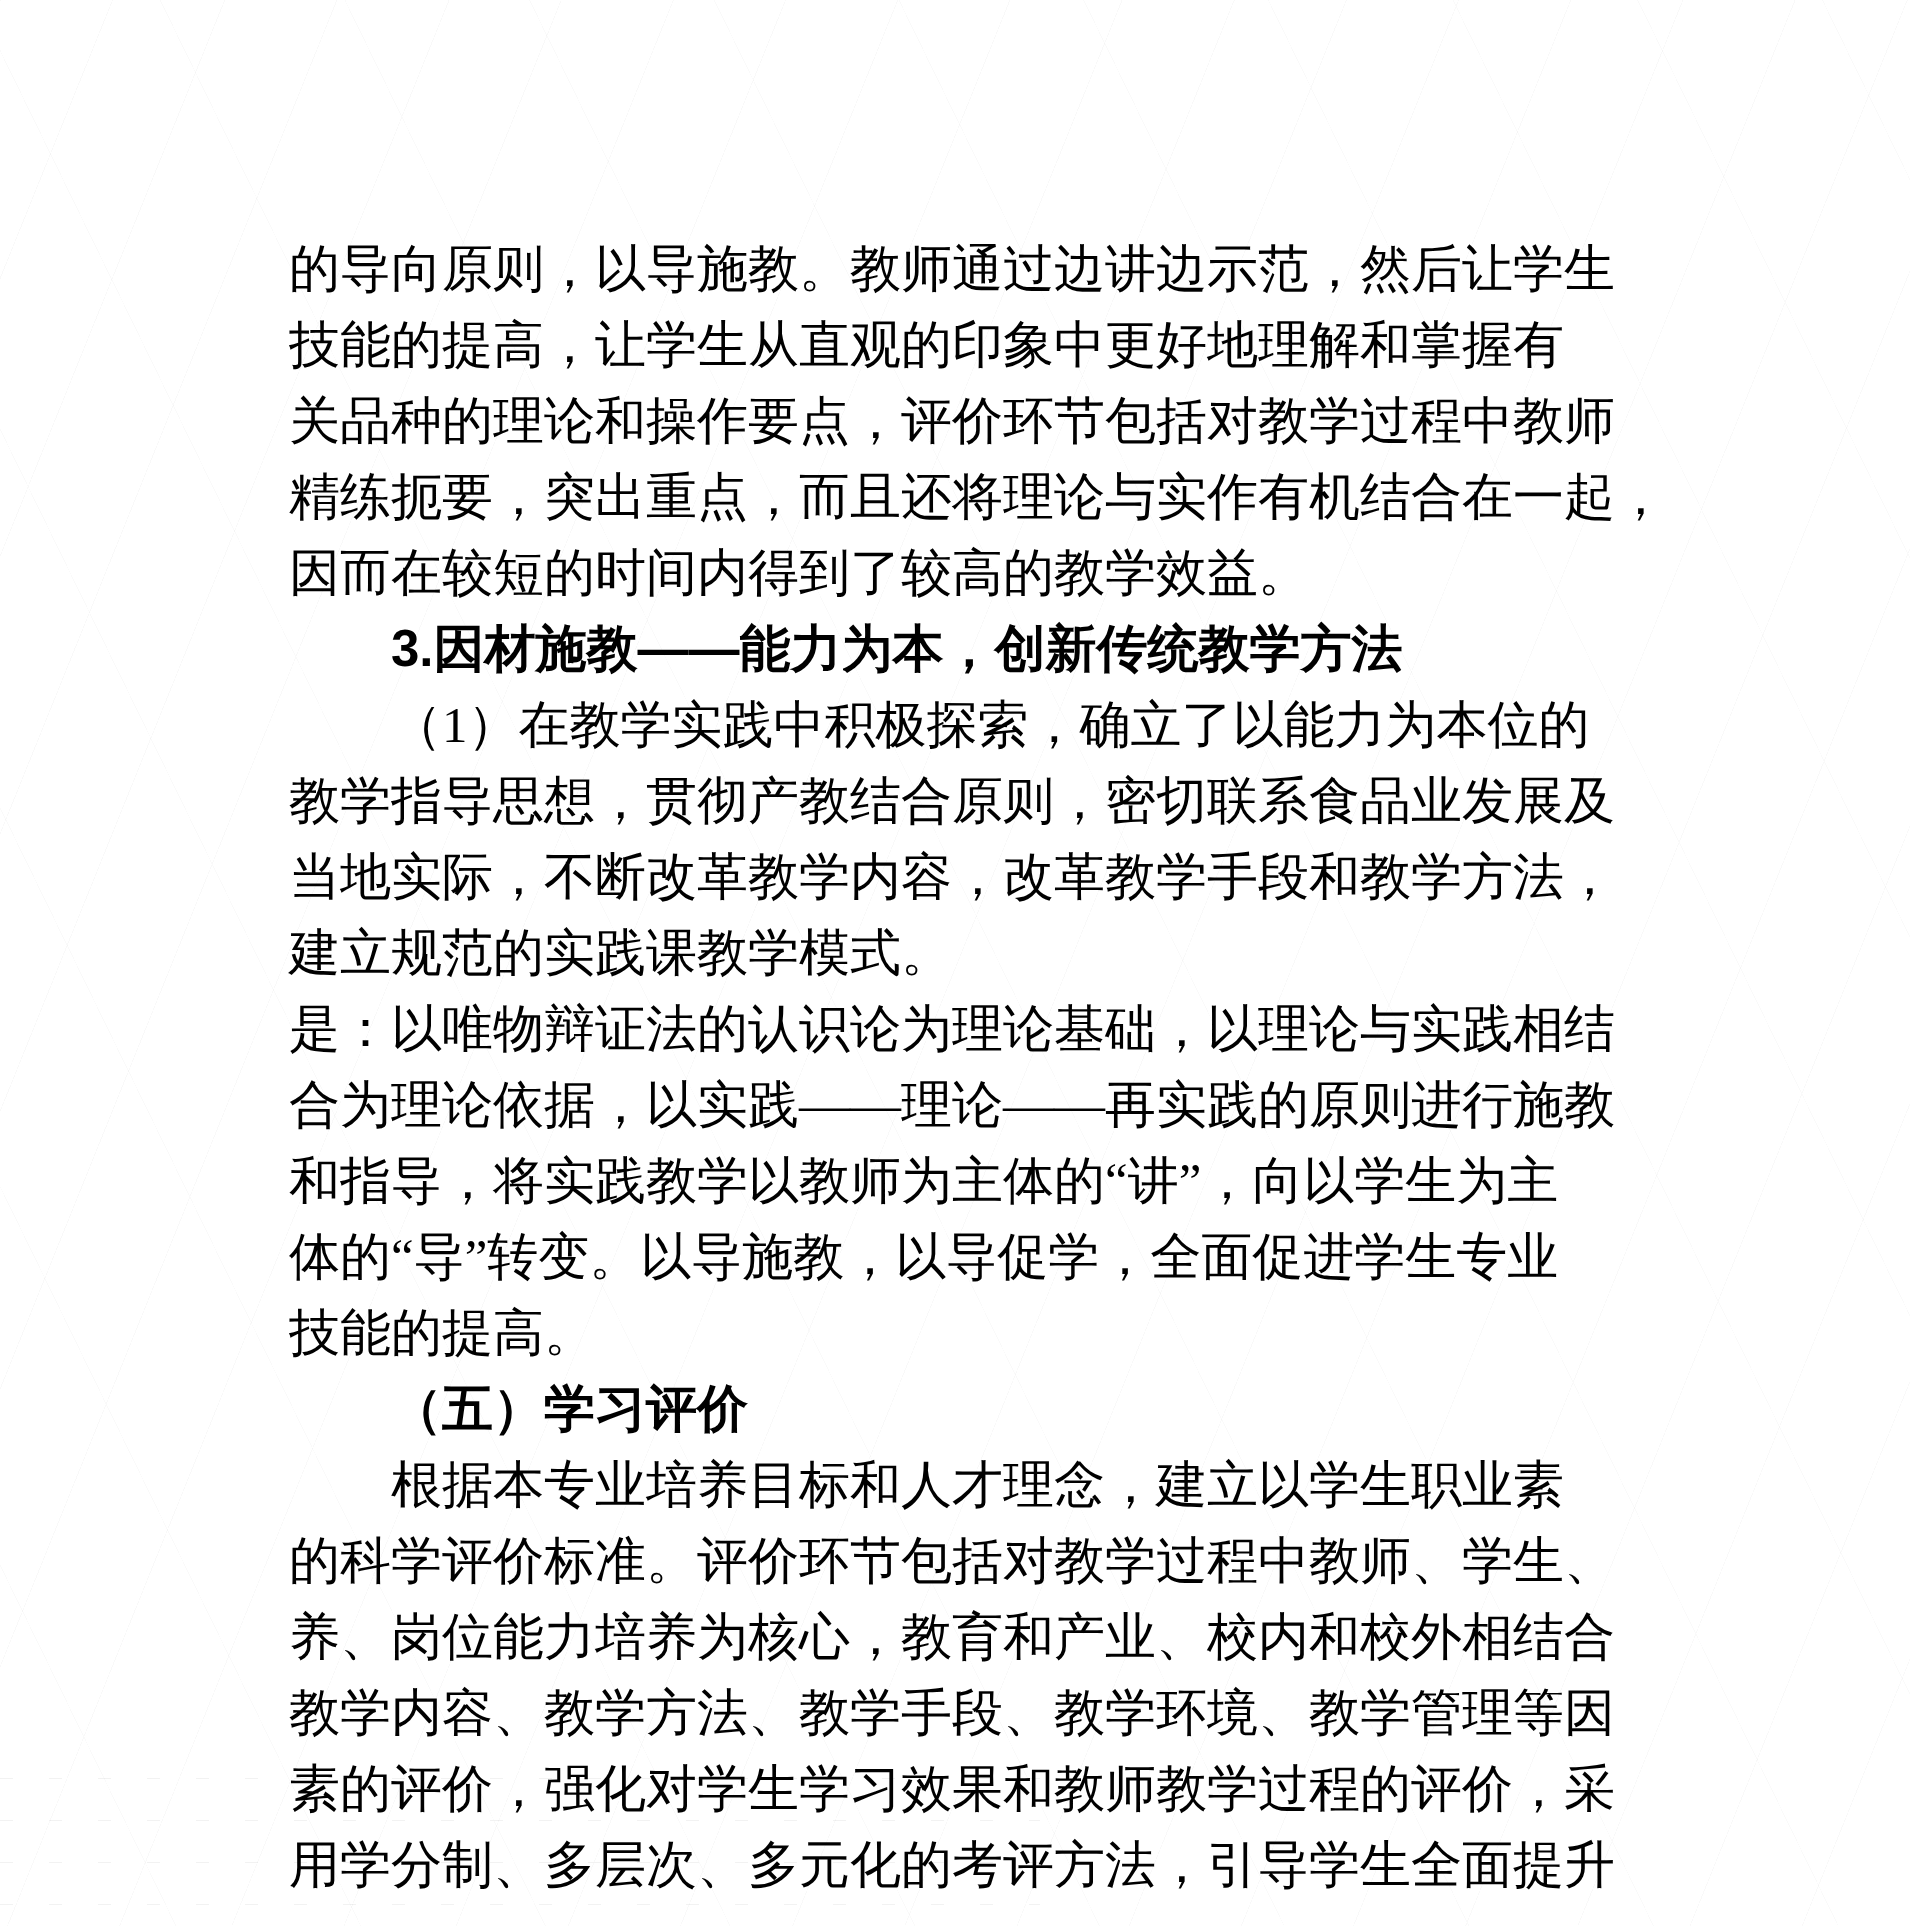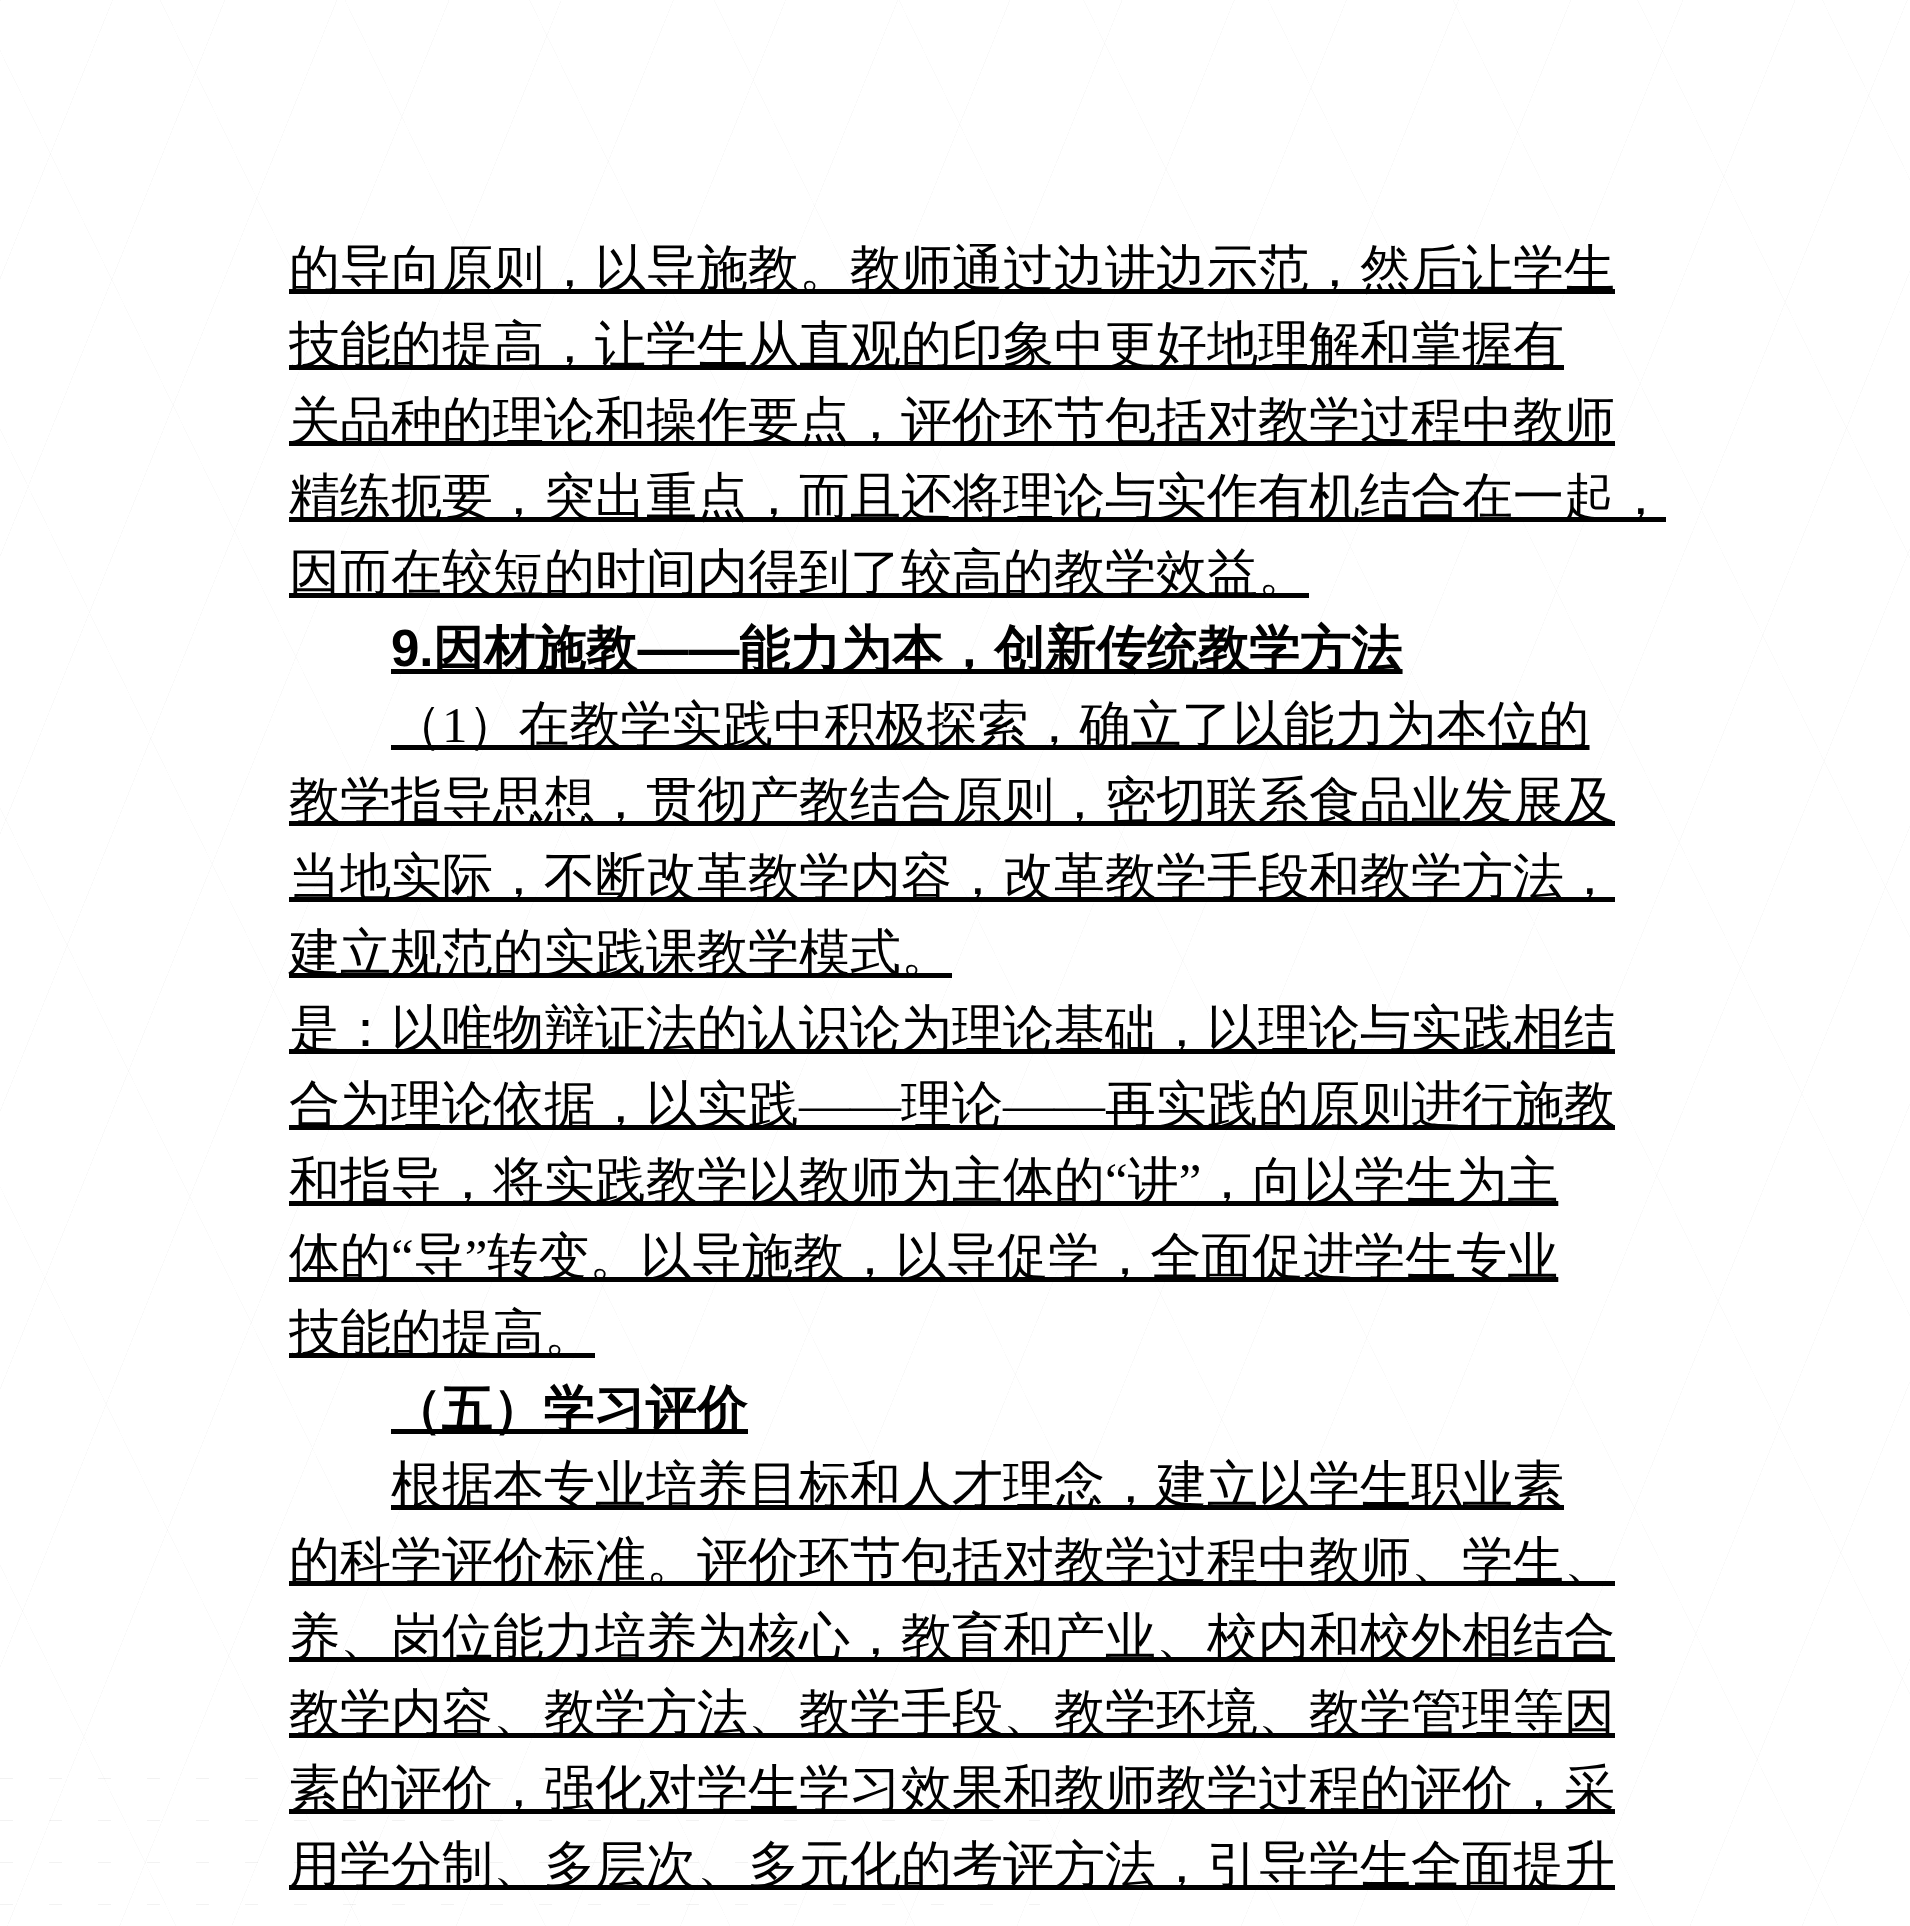--- a/index.html
+++ b/index.html
@@ -48,21 +48,20 @@
     left: 289px;
     top: 231px;
     width: 1332px;
     color: #000000;
     font-size: 51px;
     line-height: 76px;
     letter-spacing: 0;
   }
   .paragraph {
     margin: 0;
-    text-decoration: underline;
   }
   .line {
     height: 76px;
     white-space: nowrap;
   }
   .line.indent {
     text-indent: 2em;
   }
   .paragraph.heading .line {
     font-weight: 700;
@@ -75,21 +74,21 @@
 <div class="page">
   <div class="text-block">
       <div class="paragraph">
         <div class="line">的导向原则，以导施教。教师通过边讲边示范，然后让学生</div>
         <div class="line">技能的提高，让学生从直观的印象中更好地理解和掌握有</div>
         <div class="line">关品种的理论和操作要点，评价环节包括对教学过程中教师</div>
         <div class="line">精练扼要，突出重点，而且还将理论与实作有机结合在一起，</div>
         <div class="line">因而在较短的时间内得到了较高的教学效益。</div>
       </div>
       <div class="paragraph heading">
-        <div class="line indent">9.因材施教——能力为本，创新传统教学方法</div>
+        <div class="line indent">3.因材施教——能力为本，创新传统教学方法</div>
       </div>
       <div class="paragraph">
         <div class="line indent">（1）在教学实践中积极探索，确立了以能力为本位的</div>
         <div class="line">教学指导思想，贯彻产教结合原则，密切联系食品业发展及</div>
         <div class="line">当地实际，不断改革教学内容，改革教学手段和教学方法，</div>
         <div class="line">建立规范的实践课教学模式。</div>
       </div>
       <div class="paragraph">
         <div class="line">是：以唯物辩证法的认识论为理论基础，以理论与实践相结</div>
         <div class="line">合为理论依据，以实践——理论——再实践的原则进行施教</div>

